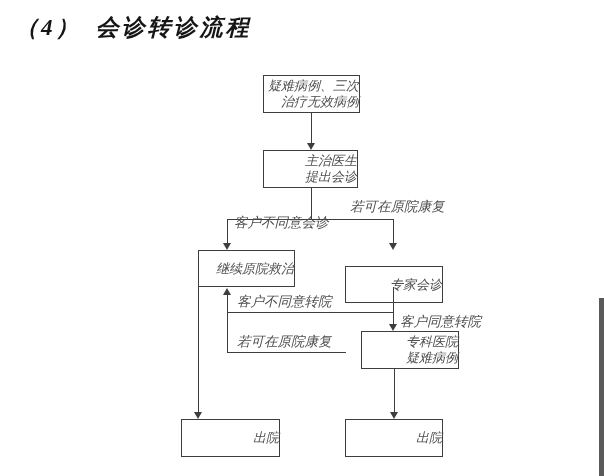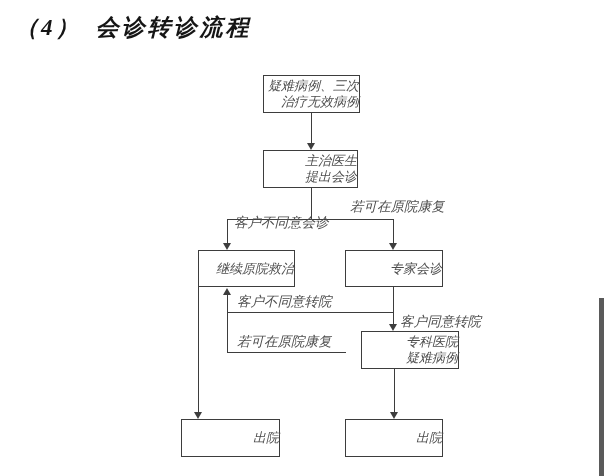--- a/index.html
+++ b/index.html
@@ -44,21 +44,21 @@
 
   <div class="node" style="left:263px;top:150px;width:95px;height:38px;">
     <span>主治医生</span>
     <span>提出会诊</span>
   </div>
 
   <div class="node" style="left:180px;top:250px;width:97px;height:37px;margin-left:18px;">
     <span>继续原院救治</span>
   </div>
 
-  <div class="node" style="left:345px;top:250px;width:98px;height:37px;">
+  <div class="node" style="left:345px;top:266px;width:98px;height:37px;">
     <span>专家会诊</span>
   </div>
 
   <div class="node" style="left:345px;top:331px;width:98px;height:38px;margin-left:16px;">
     <span>专科医院</span>
     <span>疑难病例</span>
   </div>
 
   <div class="node" style="left:181px;top:419px;width:99px;height:38px;">
     <span>出院</span>

